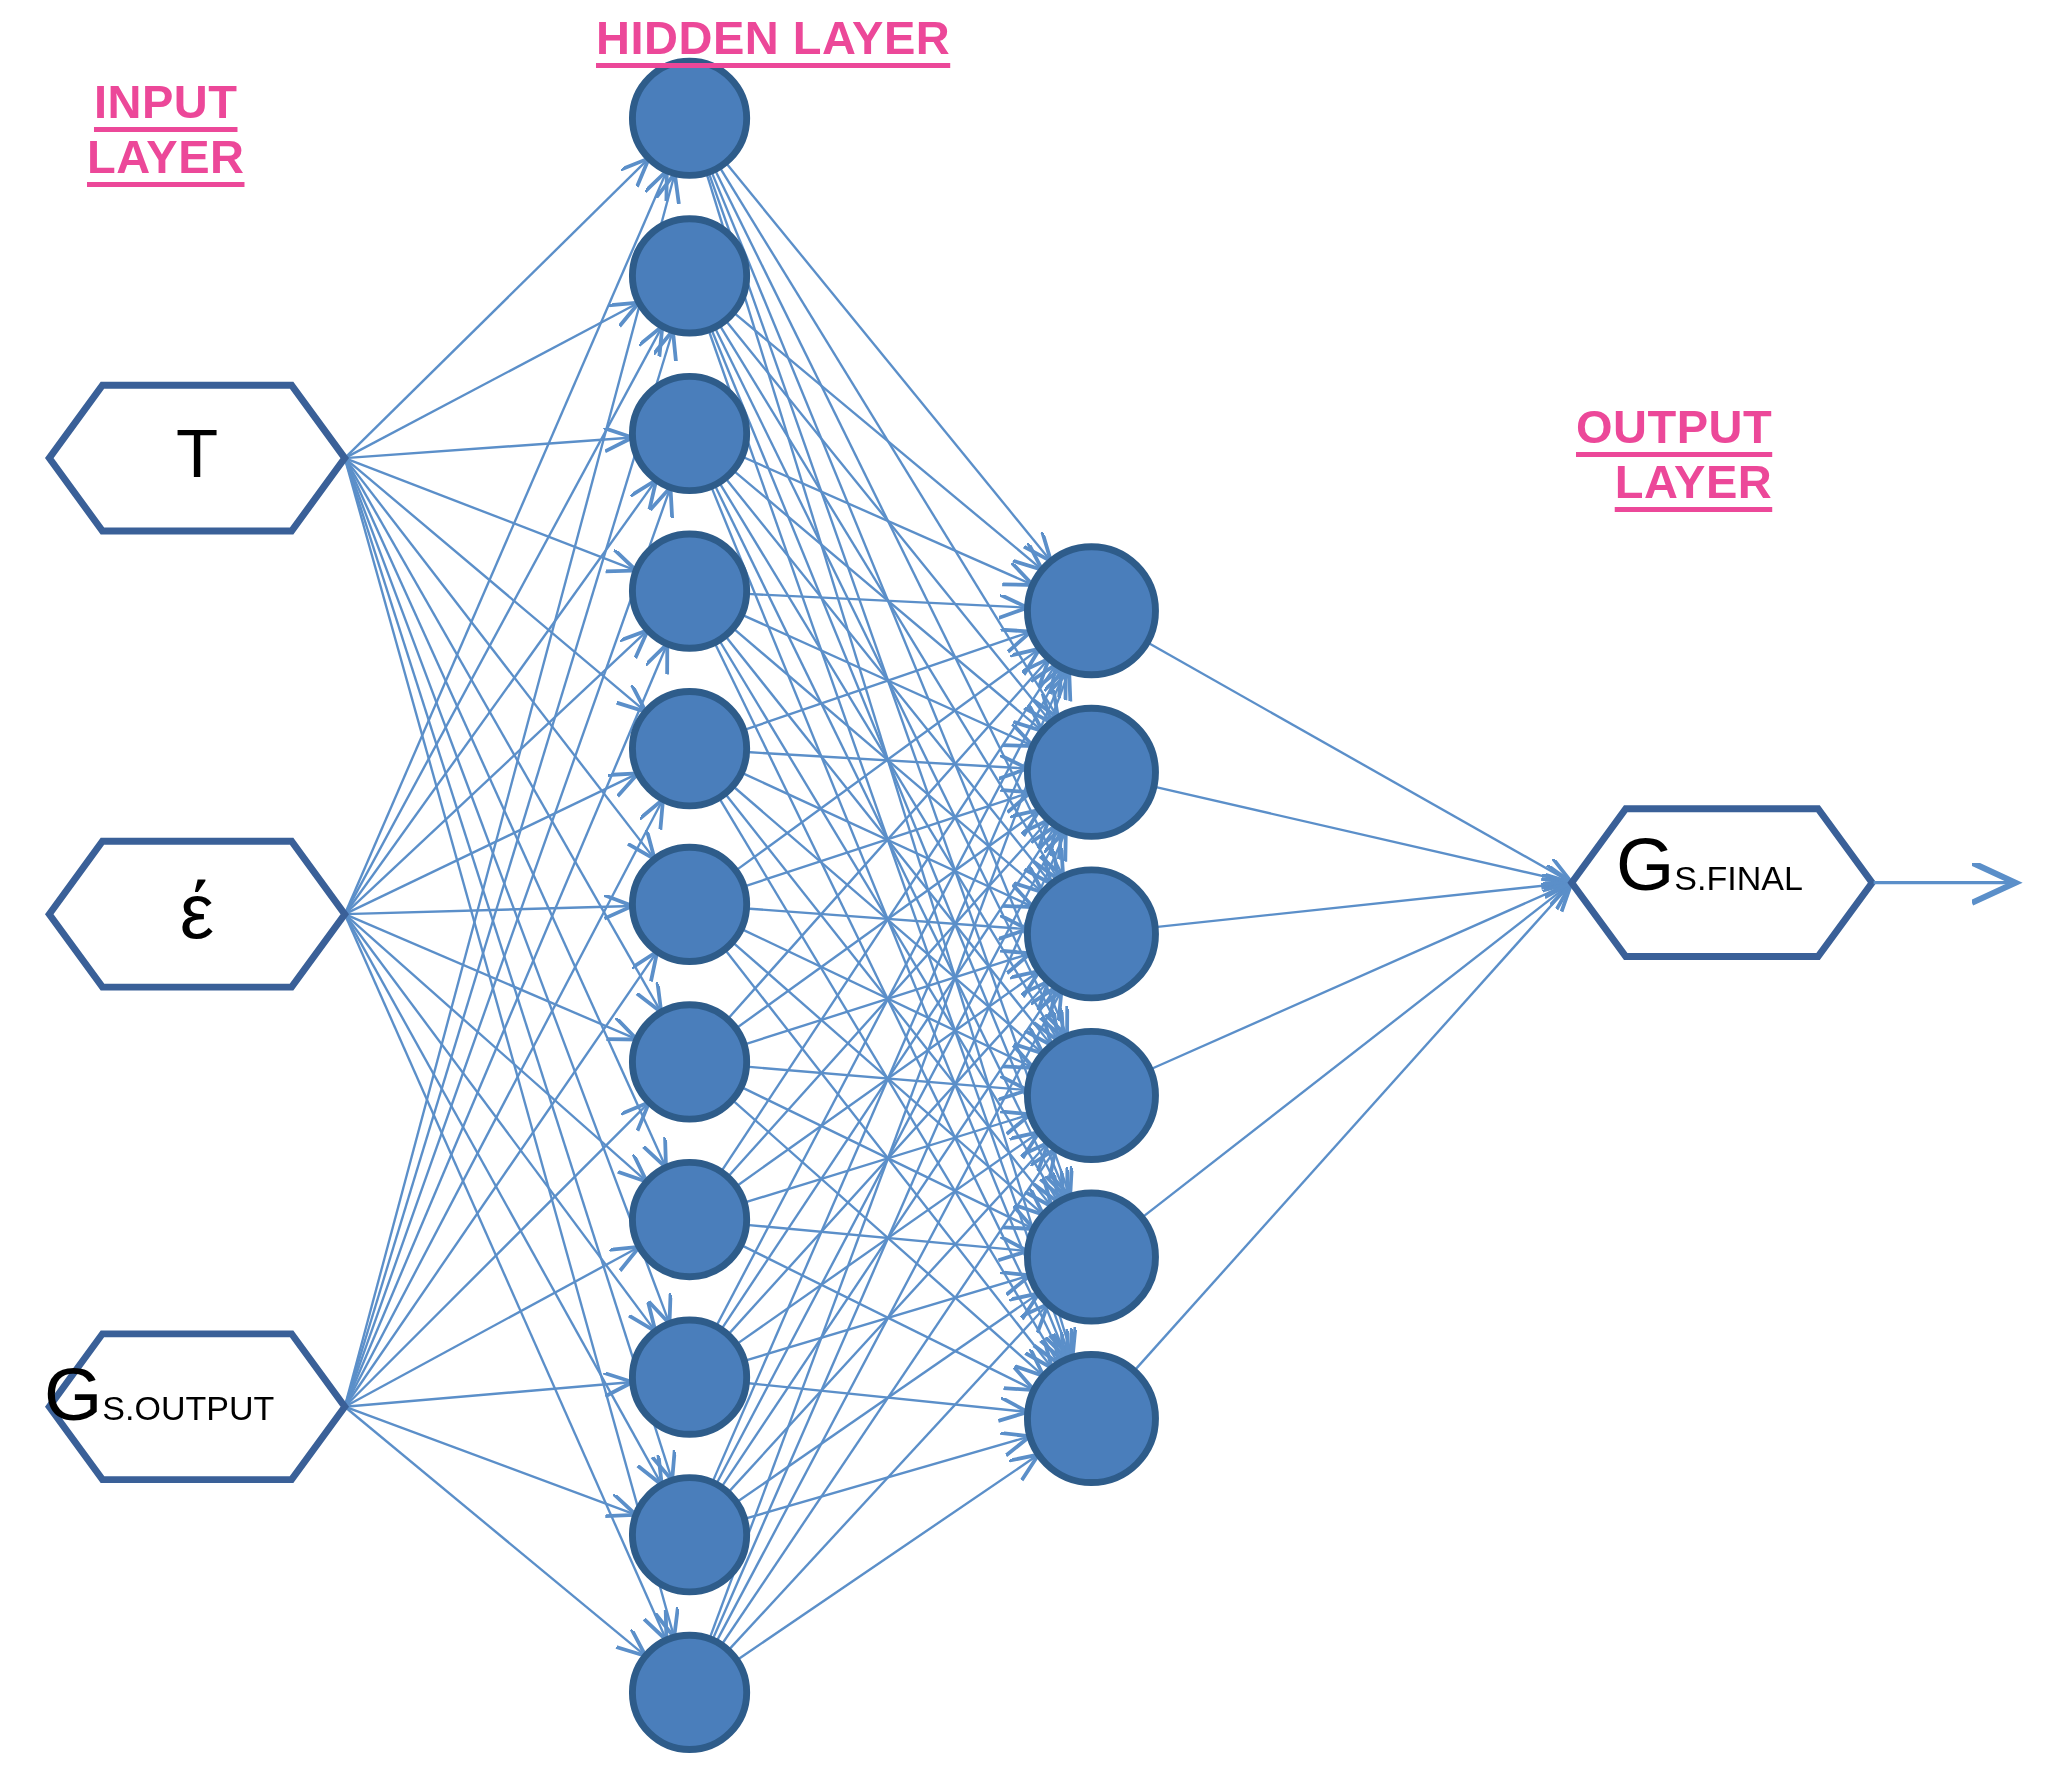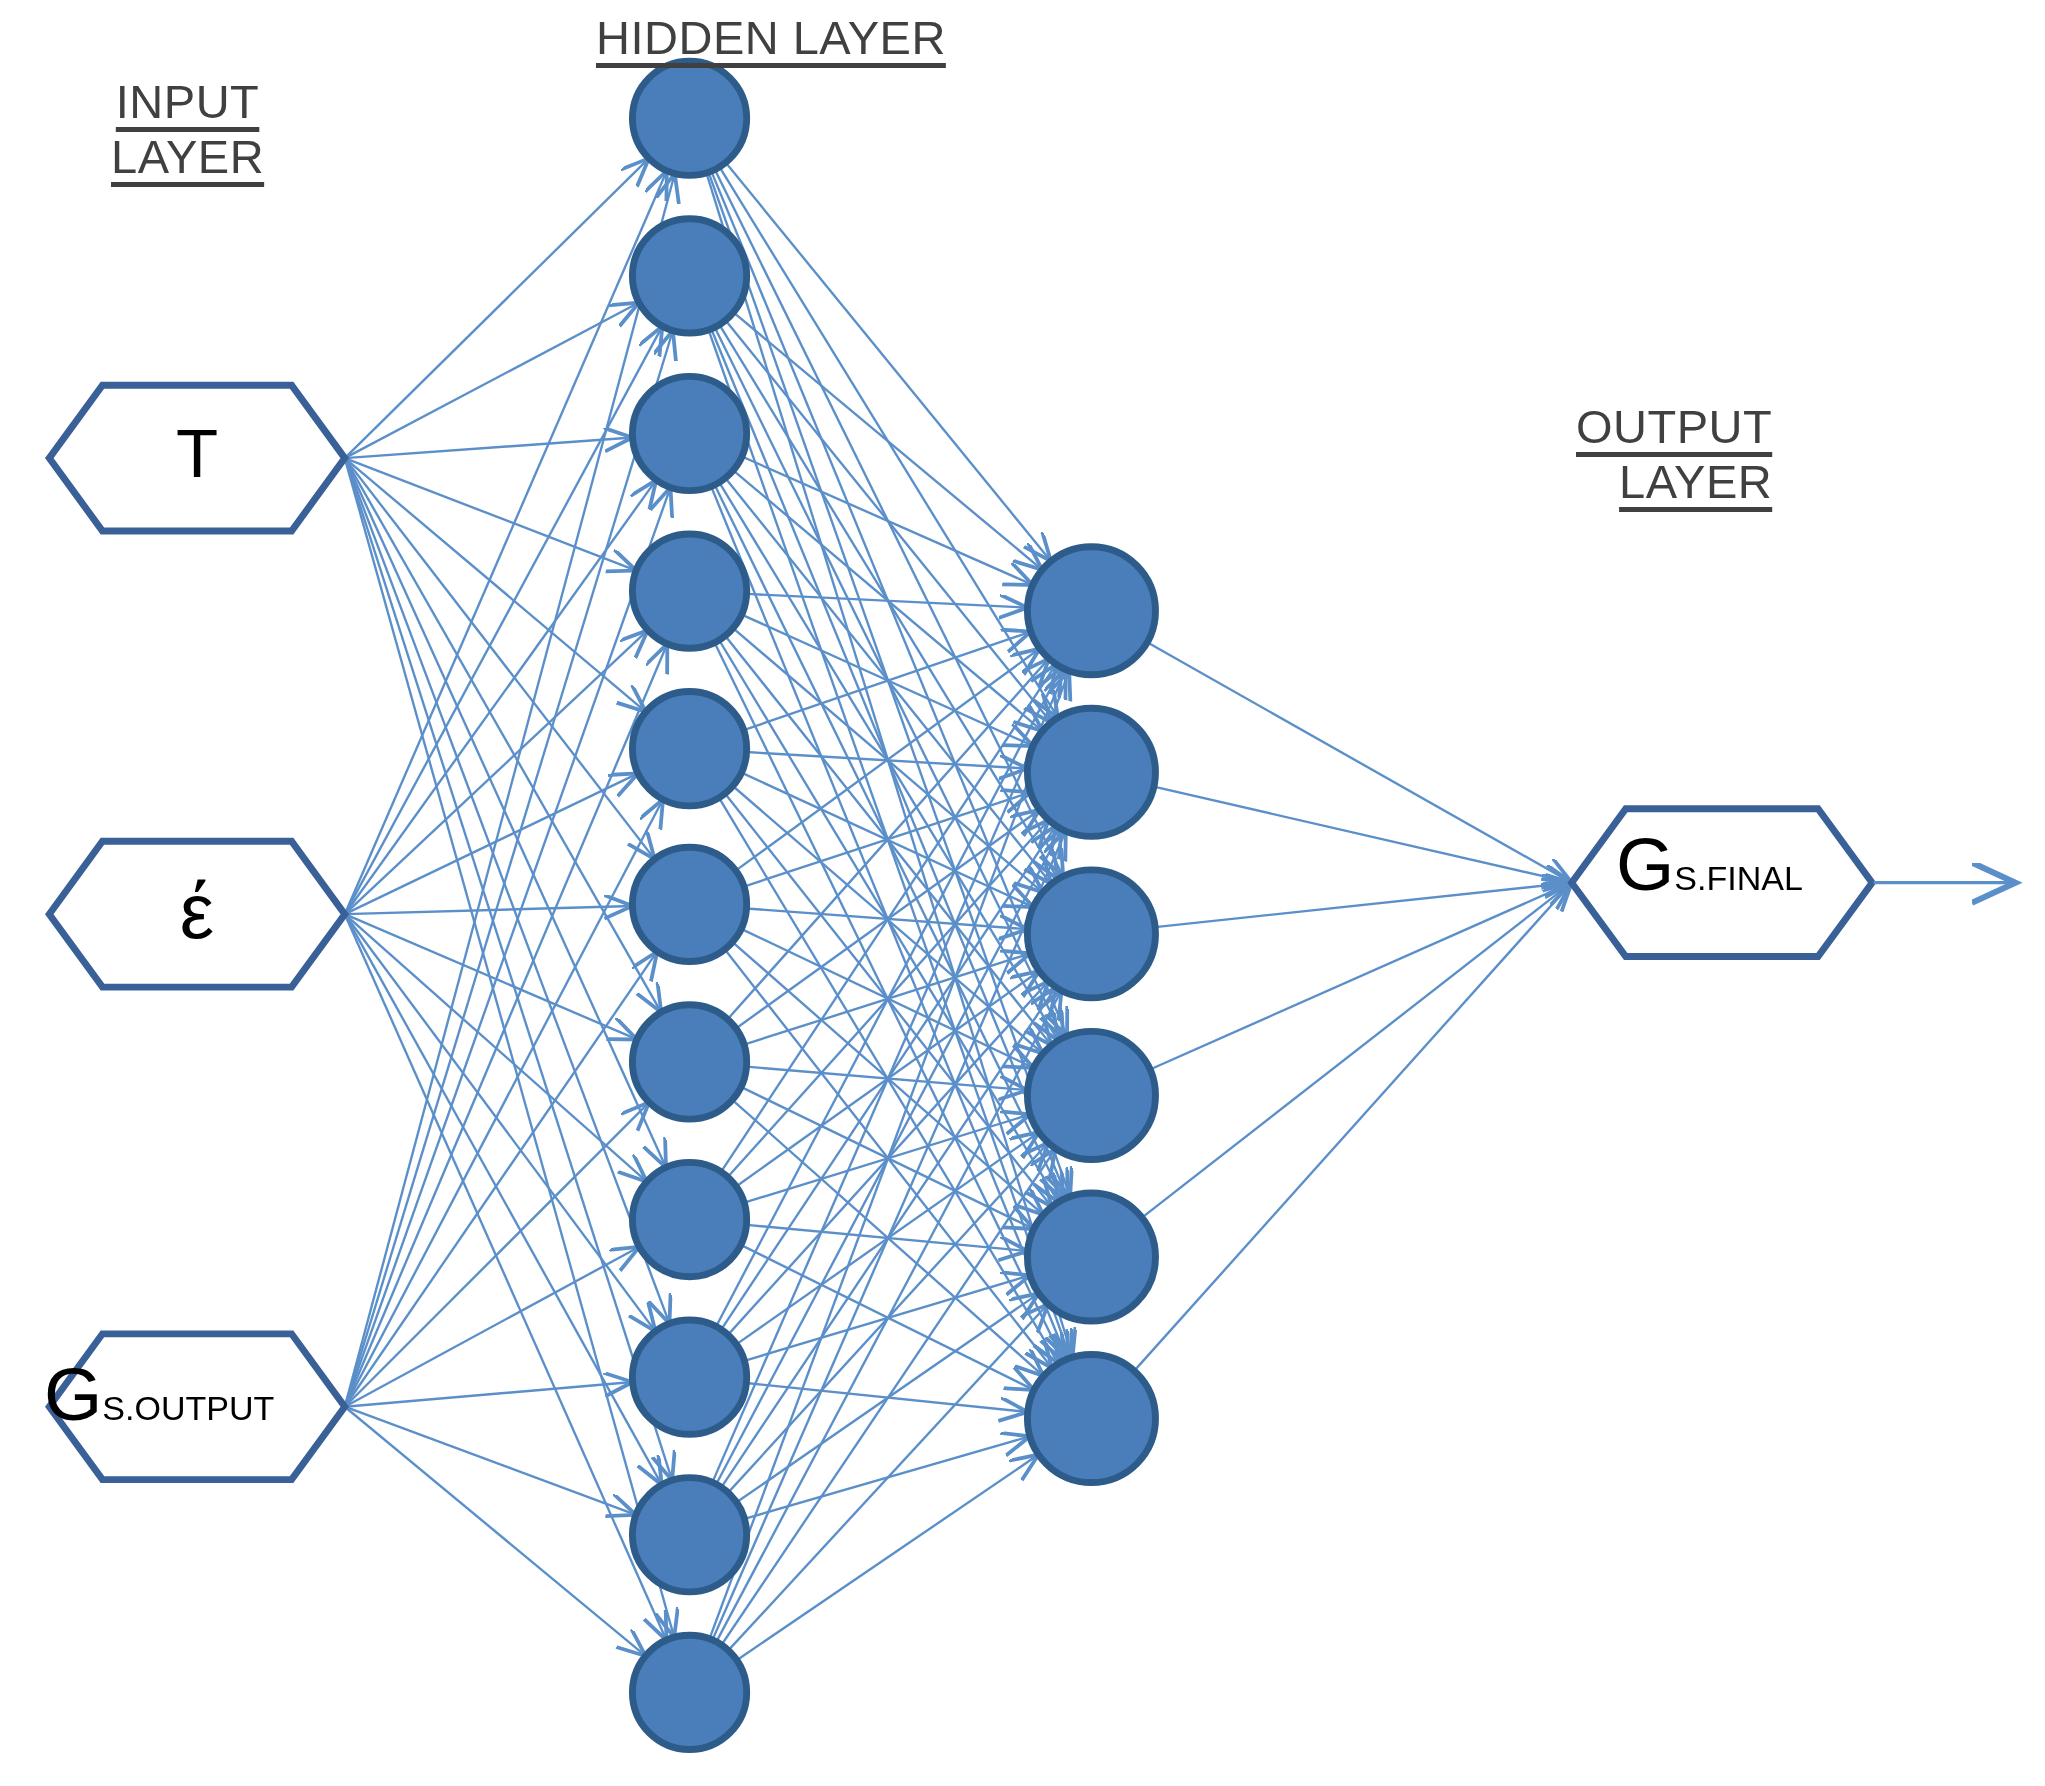--- a/index.html
+++ b/index.html
@@ -7,35 +7,35 @@
   body{
     width:2045px;height:1787px;
     font-family:"Liberation Sans", sans-serif;
     overflow:hidden;position:relative;
   }
   #stage{position:absolute;left:0;top:0;width:2045px;height:1787px;}
   svg#net{position:absolute;left:0;top:0;width:2045px;height:1787px;display:block;}
 
   .layer-label{
     position:absolute;
-    color:#404040;
-    font-weight:normal;
+    color:#ec4899;
+    font-weight:bold;
     font-family:"Liberation Sans", sans-serif;
     line-height:1.18;
     text-align:center;
     white-space:nowrap;
     letter-spacing:0.5px;
   }
   .layer-label .ln{
     display:block;
     text-decoration:underline;
     text-decoration-thickness:4.9px;
     text-underline-offset:8.9px;
   }
-  #label-input{left:87px;top:74px;font-size:47px;margin-left:24px;}
+  #label-input{left:87px;top:74px;font-size:47px;}
   #label-hidden{left:596px;top:9.9px;font-size:47px;}
   #label-output{left:1576px;top:399px;font-size:47px;text-align:right;}
 
   .node-text{
     position:absolute;
     color:#000;
     font-family:"Liberation Sans", sans-serif;
     white-space:nowrap;
     pointer-events:none;
   }

